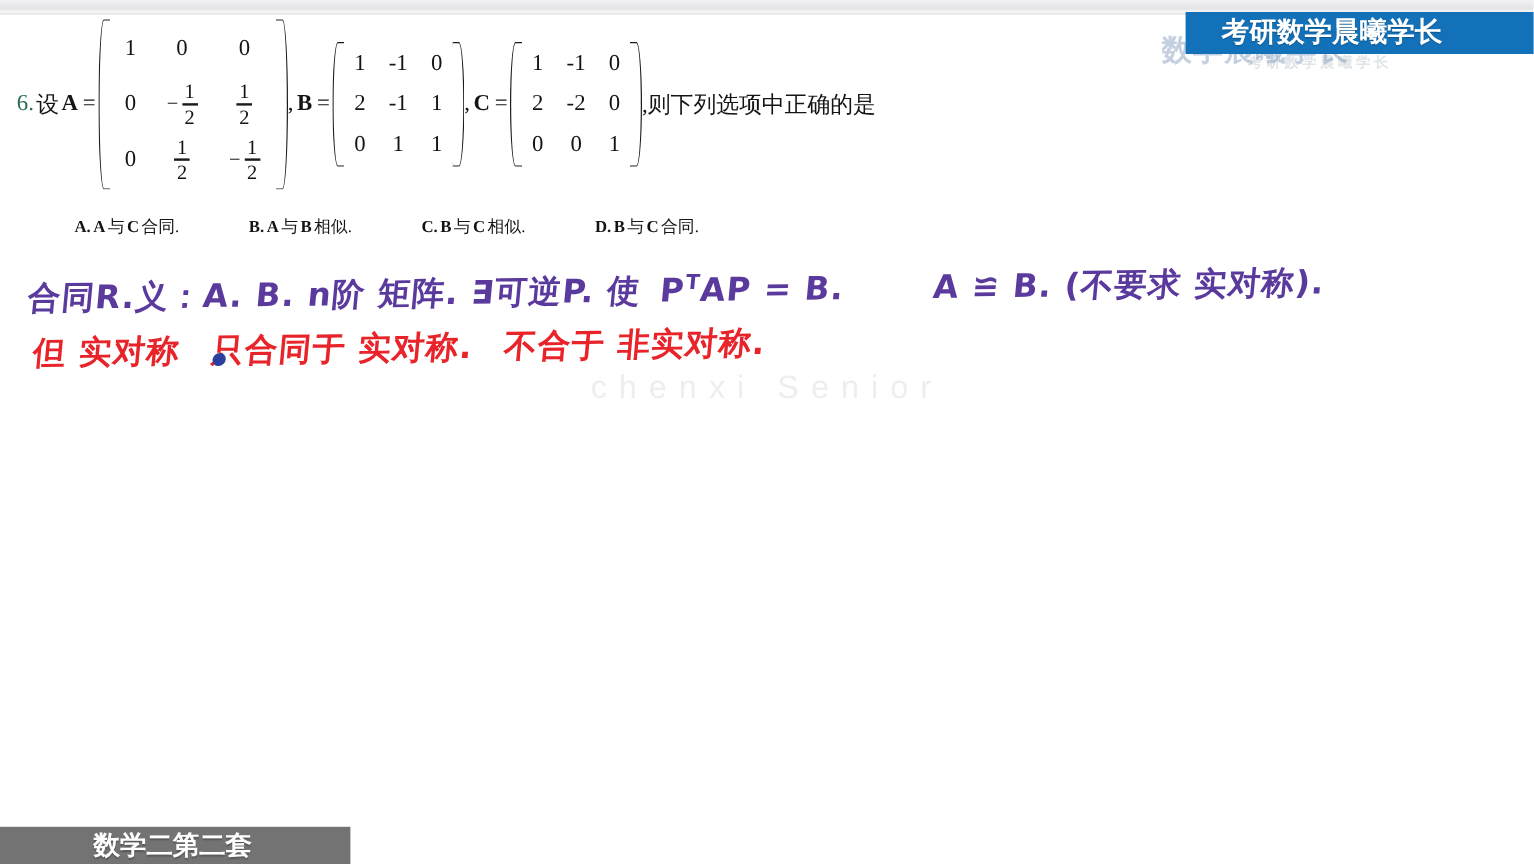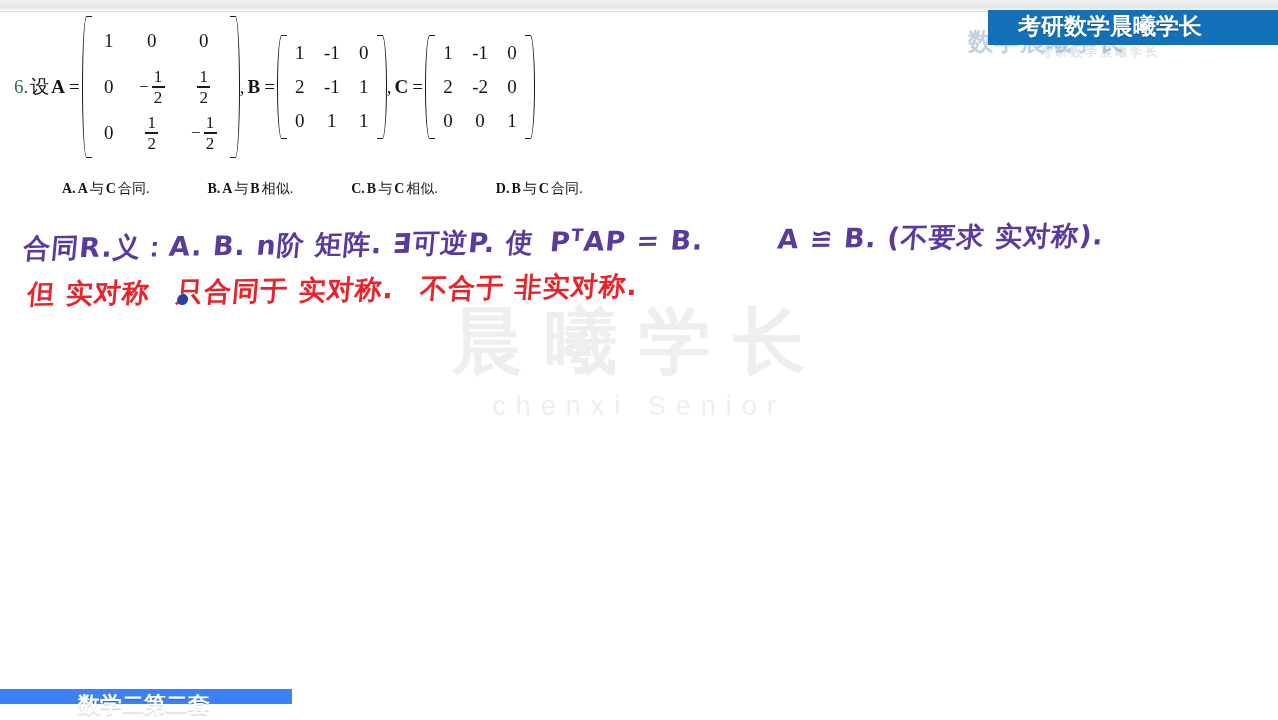--- a/index.html
+++ b/index.html
@@ -212,22 +212,22 @@
     top: 4px;
     margin: 0 -13px 0 2px;
     z-index: 2;
   }
   .sup { font-size: 17px; vertical-align: super; }
 
   
   #bottom-banner {
     position: absolute;
     left: 0; top: 689px;
-    width: 292px; height: 15px;
-    background: #3b82f6;
+    width: 292px; height: 31px;
+    background: #737373;
   }
   #bottom-banner .bottom-title {
     position: absolute;
     left: 78px; top: 1px;
     color: #ffffff;
     font-family: "DejaVu Sans", sans-serif;
     font-weight: bold;
     font-size: 22px;
     white-space: nowrap;
     text-shadow: 0 1px 1px rgba(0,0,0,.22);
@@ -239,21 +239,20 @@
 <div id="top-strip"></div>
 
 <div id="brand-ghost">数学晨曦学长</div>
 <div id="brand-ghost2">考研数学晨曦学长</div>
 
 <div id="brand-banner">
   <div class="brand-title">考研数学晨曦学长</div>
 </div>
 
 <div id="center-watermark">
-  <div class="wm-cn">晨曦学长</div>
   <div class="wm-en">chenxi Senior</div>
 </div>
 
 <div id="question-block">
   <div class="qrow">
     <span class="qnum">6.</span>
     <span class="qtext">设</span>
     <span class="mvar">A</span>
     <span class="eq">=</span>
 
@@ -338,20 +337,21 @@
         <span class="mcell">2</span>
         <span class="mcell">-2</span>
         <span class="mcell">0</span>
         <span class="mcell">0</span>
         <span class="mcell">0</span>
         <span class="mcell">1</span>
       </span>
       <span class="bracket right"></span>
     </span>
 
+    <span class="qtext">,则下列选项中正确的是</span>
   </div>
 </div>
 
 <div id="options-row">
   <span class="opt">
     <span class="lbl">A.</span><span class="mvar">A</span><span>与</span><span class="mvar">C</span><span>合同.</span>
   </span>
   <span class="opt">
     <span class="lbl">B.</span><span class="mvar">A</span><span>与</span><span class="mvar">B</span><span>相似.</span>
   </span>

